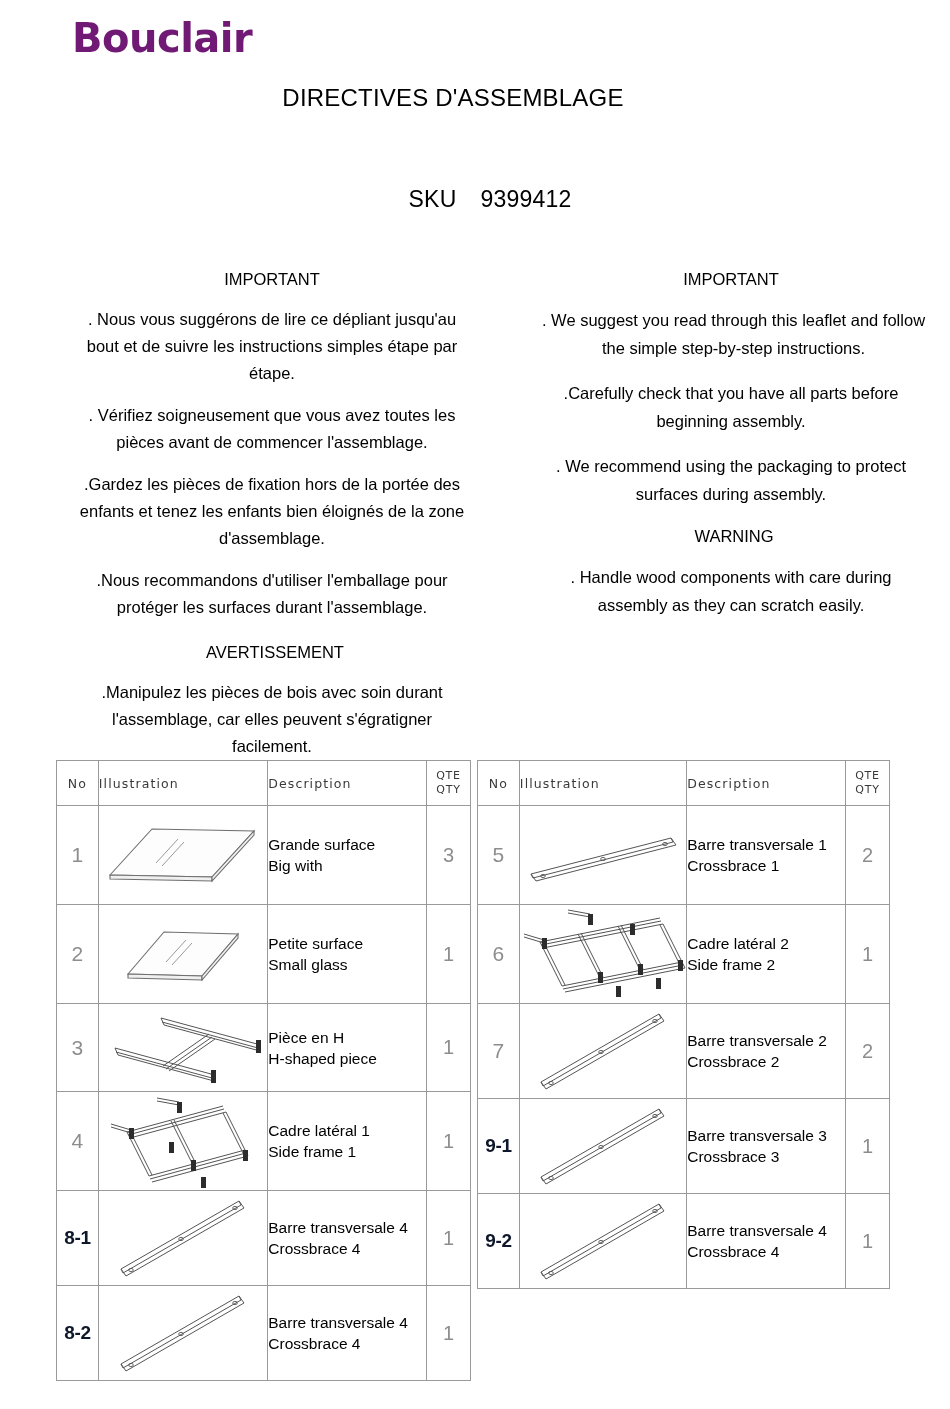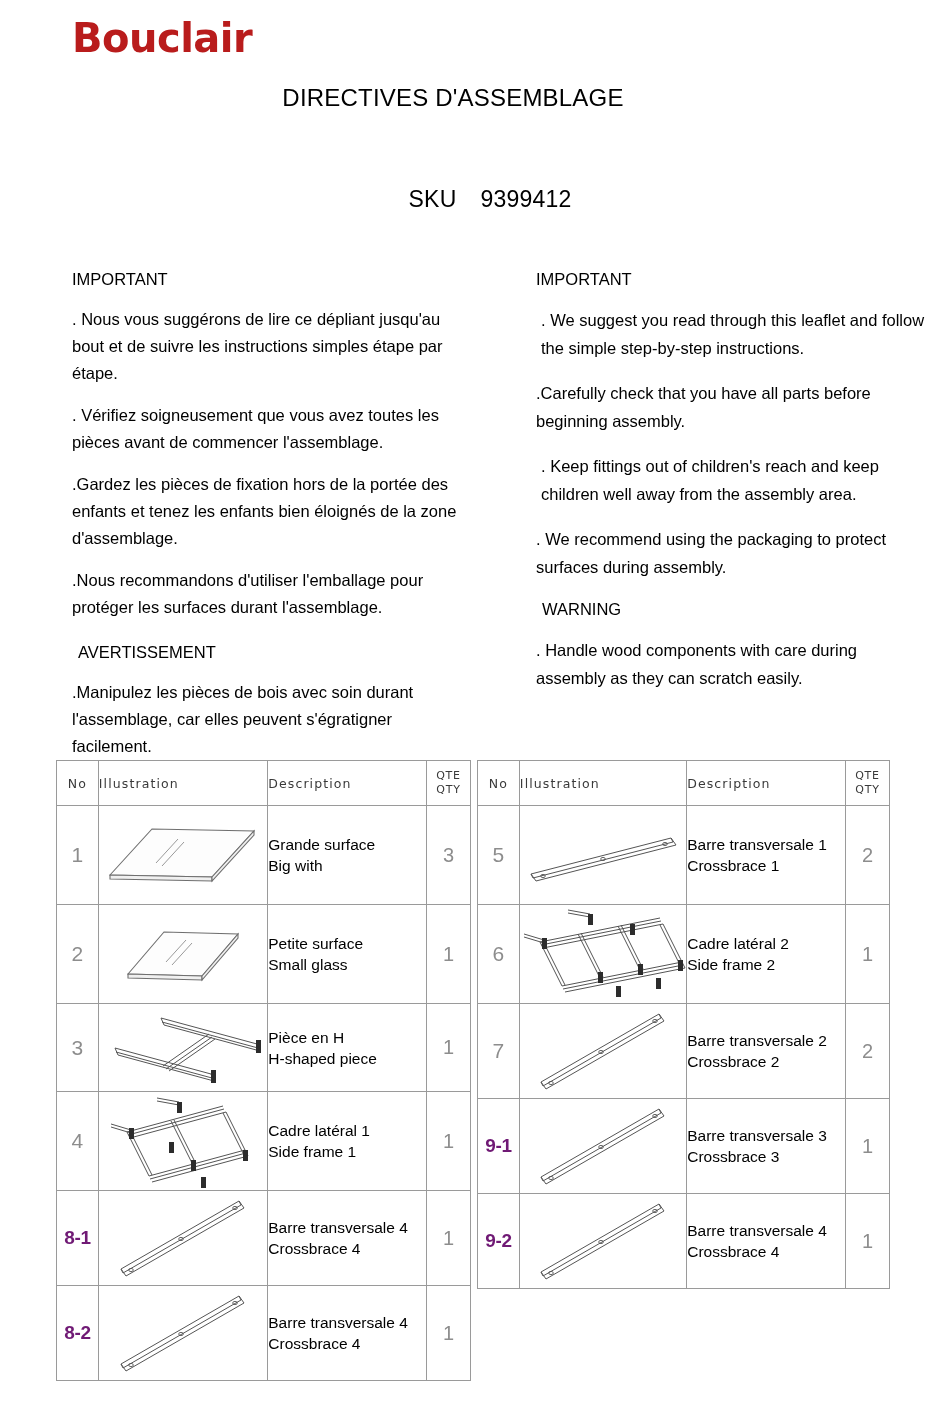--- a/index.html
+++ b/index.html
@@ -18,21 +18,21 @@
 
   
   #brand-logo {
     position: absolute;
     left: 72px;
     top: 18px;
     font-size: 40px;
     font-weight: bold;
     letter-spacing: -0.5px;
     line-height: 1;
-    color: #b91c1c;
+    color: #701a75;
     font-family: "DejaVu Sans", sans-serif;
   }
   #doc-title-block {
     position: absolute;
     left: 0;
     top: 82px;
     width: 876px;
     text-align: center;
     padding-left: 30px;
     box-sizing: border-box;
@@ -52,20 +52,21 @@
     box-sizing: border-box;
     font-size: 23px;
     letter-spacing: 0.2px;
   }
   #sku-line .sku-label { margin-right: 24px; }
 
   
   .instr-col {
     position: absolute;
     top: 268px;
+    text-align: center;
   }
   #instr-col-fr { left: 72px; width: 400px; }
   #instr-col-en { left: 536px; width: 390px; }
 
   .instr-heading {
     font-size: 16.5px;
     line-height: 22px;
     margin: 0 0 16px 0;
   }
   .instr-heading.indented { padding-left: 6px; }
@@ -117,21 +118,21 @@
     line-height: 14px;
     letter-spacing: 0.8px;
   }
 
   .row-no {
     font-size: 21px;
     color: #8d8d8d;
     font-weight: normal;
   }
   .row-no.bold {
-    color: #701a75;
+    color: #0f172a;
     font-weight: bold;
     font-size: 19px;
     letter-spacing: -0.3px;
   }
   .row-qty {
     font-size: 20px;
     color: #8d8d8d;
   }
   .desc-cell {
     font-size: 15.5px;
@@ -165,21 +166,20 @@
   <p class="instr-para">.Gardez les pièces de fixation hors de la portée des enfants et tenez les enfants bien éloignés de la zone d'assemblage.</p>
   <p class="instr-para">.Nous recommandons d'utiliser l'emballage pour protéger les surfaces durant l'assemblage.</p>
   <p class="instr-heading indented gap-before">AVERTISSEMENT</p>
   <p class="instr-para">.Manipulez les pièces de bois avec soin durant l'assemblage, car elles peuvent s'égratigner facilement.</p>
 </div>
 
 <div class="instr-col" id="instr-col-en">
   <p class="instr-heading">IMPORTANT</p>
   <p class="instr-para indented">. We suggest you read through this leaflet and follow the simple step-by-step instructions.</p>
   <p class="instr-para">.Carefully check that you have all parts before beginning assembly.</p>
-  <p class="instr-para indented">. Keep fittings out of children's reach and keep children well away from the assembly area.</p>
   <p class="instr-para">. We recommend using the packaging to protect surfaces during assembly.</p>
   <p class="instr-heading indented">WARNING</p>
   <p class="instr-para">. Handle wood components with care during assembly as they can scratch easily.</p>
 </div>
 
 <svg width="0" height="0" style="position:absolute" aria-hidden="true">
   <defs>
 
     <g id="def-glass-large">
       <path d="M6 56 L48 10 L150 12 L108 58 Z" fill="#fdfdfd" stroke="#6f6f6f" stroke-width="1.1"></path>

